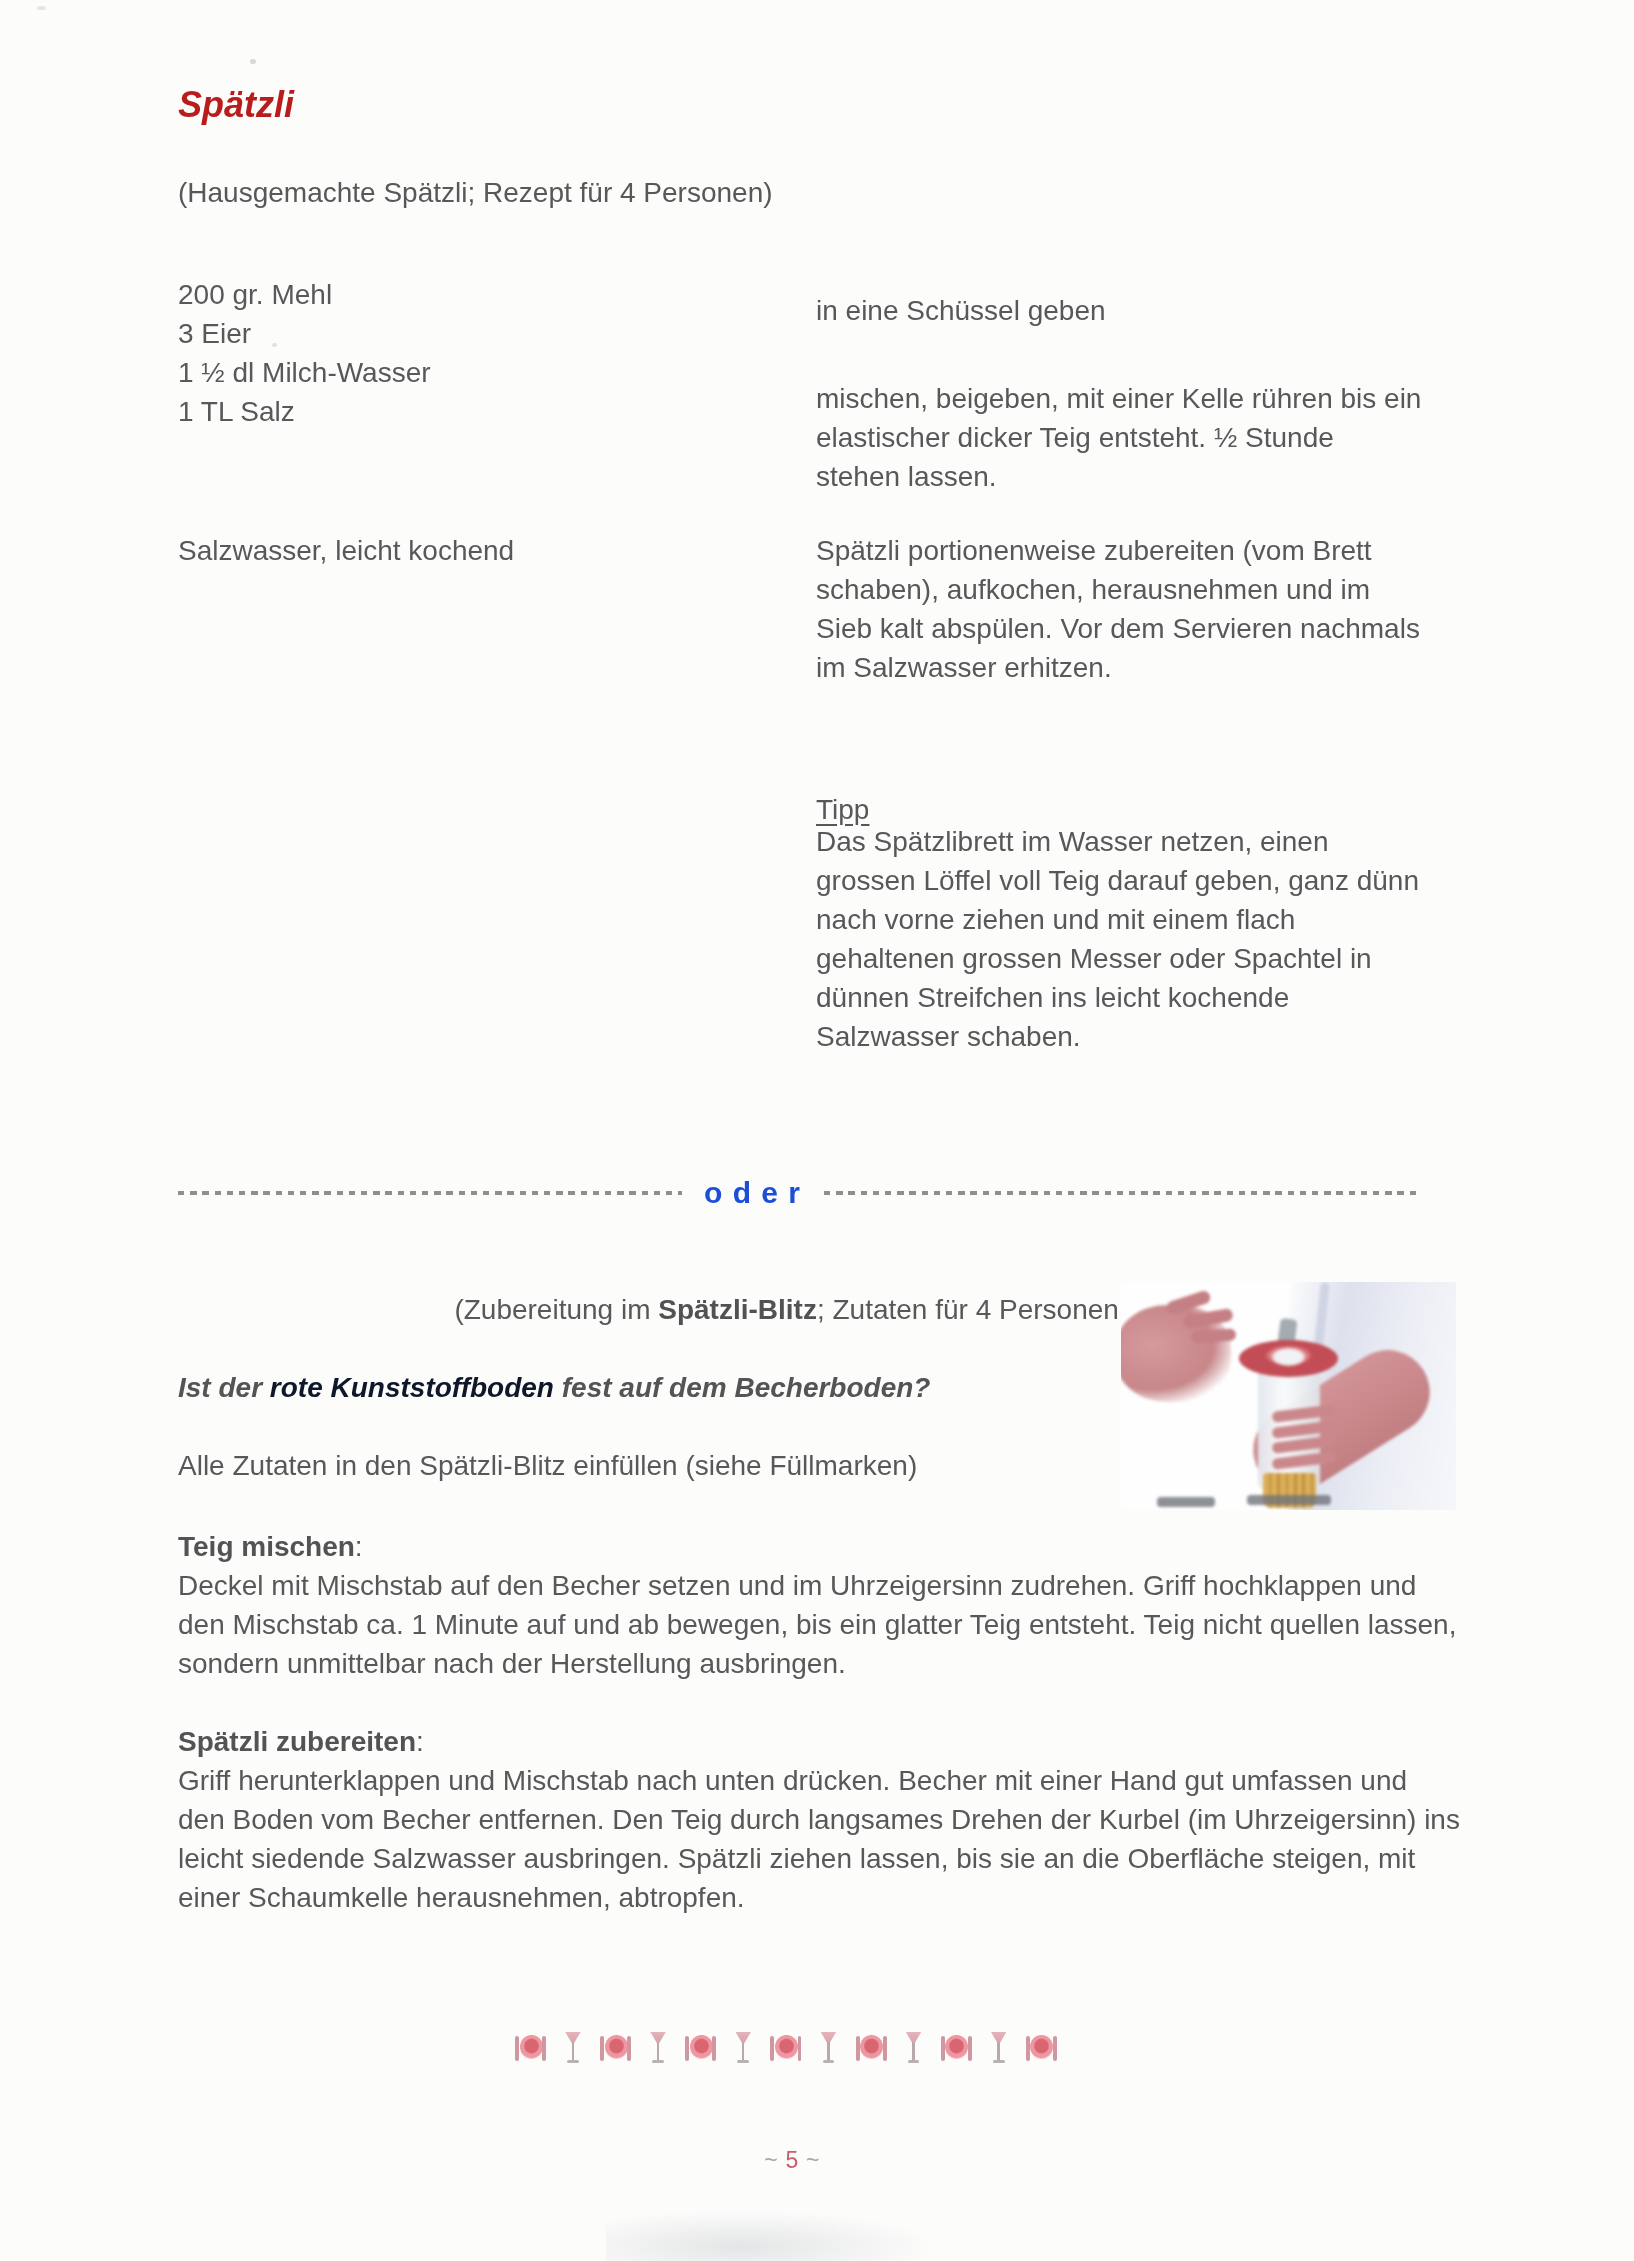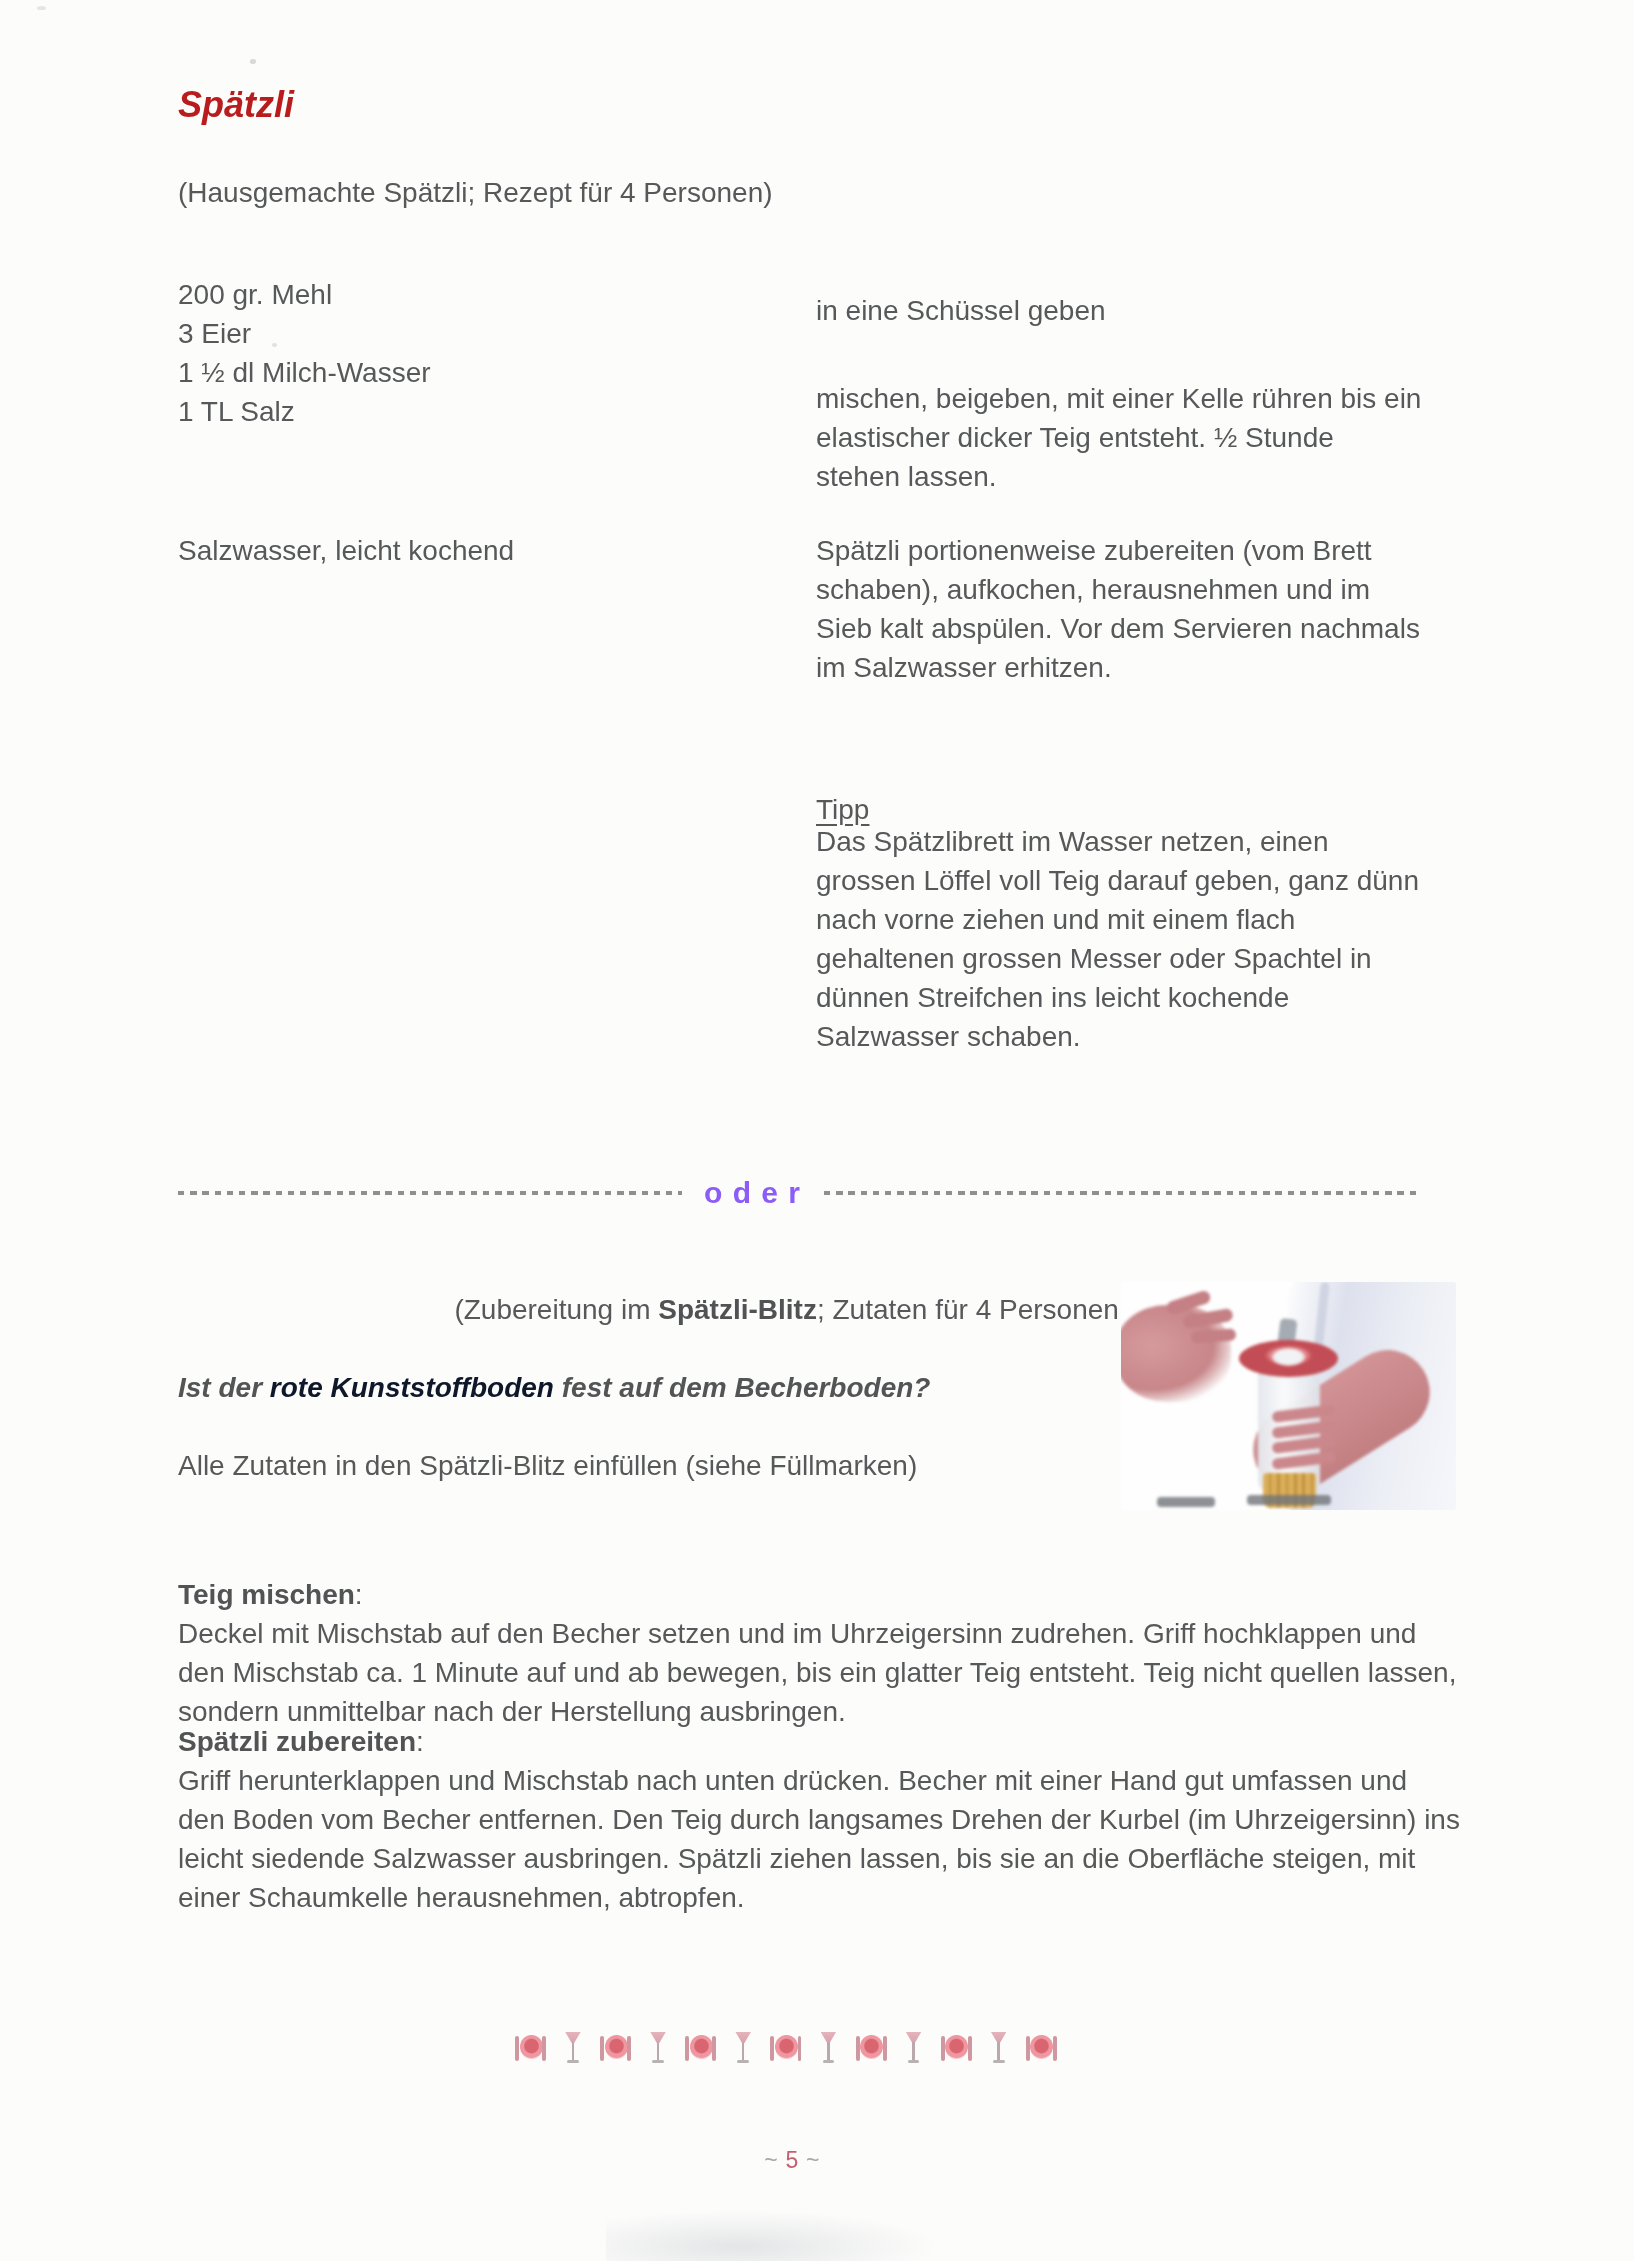--- a/index.html
+++ b/index.html
@@ -47,34 +47,34 @@
   .dash{
     height:3.9px;flex:none;
     background:repeating-linear-gradient(90deg,#8f8f8f 0 6.4px,rgba(0,0,0,0) 6.4px 12.2px);
   }
   .dash.left{width:504px;}
   .dash.right{flex:1;}
   .divider-word{
     flex:none;
     padding:0 14px 0 22px;
     font-size:30px;font-weight:bold;
-    letter-spacing:10.3px;color:#8b5cf6;
+    letter-spacing:10.3px;color:#1d4ed8;
   }
   
   .blitz-intro{left:178px;top:1290px;width:1095px;text-align:right;}
   .blitz-intro b{color:#515254;}
   .question{
     left:178px;top:1368px;width:1095px;
     font-size:28px;line-height:39px;
     font-weight:bold;font-style:italic;color:#535456;margin:0;
   }
   .question .q-red{color:#0f172a;}
   .fill-note{left:178px;top:1446px;width:1095px;}
   .para-heading{font-weight:bold;color:#525355;}
-  .mix-block{left:178px;top:1527px;width:1282px;margin-top:48px;}
+  .mix-block{left:178px;top:1527px;width:1282px;}
   .prepare-block{left:178px;top:1722px;width:1282px;}
   .para-text{margin-top:0;}
   
   .photo{
     left:1121px;top:1282px;width:335px;height:228px;
     margin:0;overflow:hidden;border-radius:2.6px;background:#fefefe;
   }
   .photo-inner{position:absolute;inset:0;filter:blur(1.6px) saturate(0.92);}
   .ph{position:absolute;}
   .shirt{

